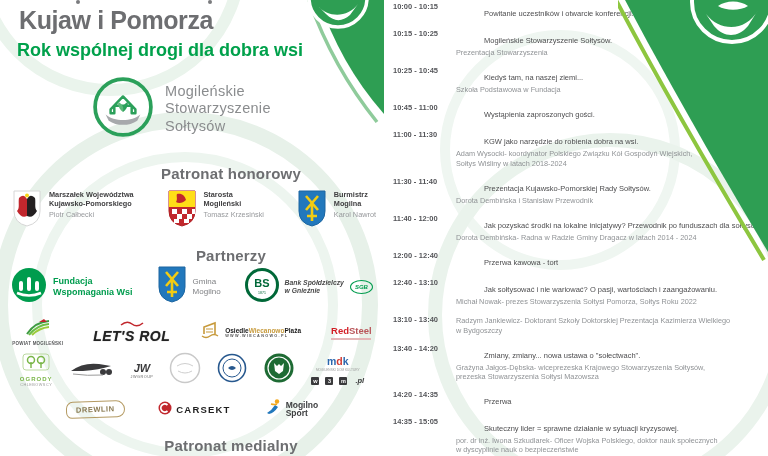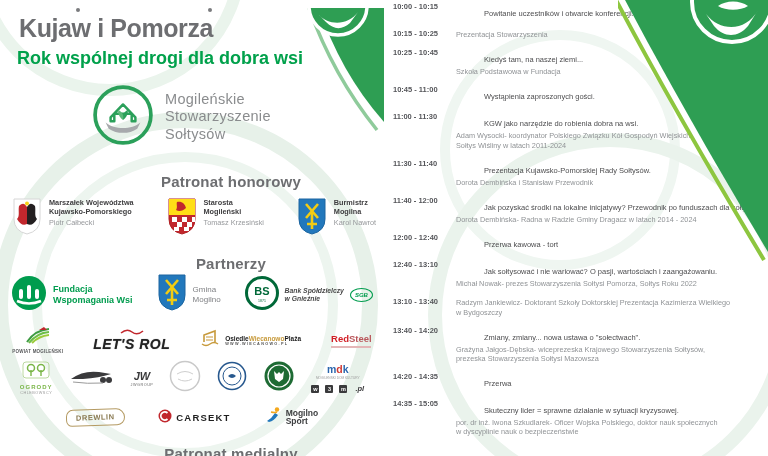--- a/index.html
+++ b/index.html
@@ -3,21 +3,21 @@
 <meta charset="utf-8">
 <style>
   html,body{margin:0;padding:0;background:#fff;}
   .page{position:relative;width:768px;height:456px;overflow:hidden;background:#fff;
         font-family:"Liberation Sans",sans-serif;color:#58595B;}
   .abs{position:absolute;}
   .pre{white-space:pre-line;}
   
   .wm{position:absolute;inset:0;pointer-events:none;}
   
-  .panel-left{position:absolute;left:0;top:8px;width:384px;height:340px;}
+  .panel-left{position:absolute;left:0;top:0;width:384px;height:340px;}
   .frag{position:absolute;background:#7a7b7e;border-radius:2px;}
   .title{position:absolute;left:19px;top:6px;font-size:25px;font-weight:600;color:#6D6E71;letter-spacing:-0.4px;}
   .tagline{position:absolute;left:17px;top:40px;font-size:18px;font-weight:700;color:#00A14B;}
   .org{position:absolute;left:92px;top:76px;display:flex;align-items:center;gap:11px;}
   .org-name{font-size:14.5px;line-height:17.5px;color:#8A8C8E;letter-spacing:.3px;}
   .sect{position:absolute;left:0;width:384px;text-align:center;font-size:15px;font-weight:600;color:#6D6E71;letter-spacing:.2px;padding-left:39px;}
   .patrons{position:absolute;left:12px;top:190px;width:364px;display:flex;justify-content:space-between;}
   .patron{display:flex;gap:7px;align-items:flex-start;}
   .p-role{font-size:7.3px;font-weight:700;color:#414042;line-height:9px;}
   .p-person{font-size:7.3px;color:#97999C;margin-top:2px;}
@@ -329,20 +329,21 @@
         <div class="time">10:00 - 10:15</div>
         <div class="body">
           <div><span class="ti">Powitanie uczestników i otwarcie konferencji.</span></div>
 
         </div>
       </div>
 
       <div class="item">
         <div class="time">10:15 - 10:25</div>
         <div class="body">
+          <div><span class="ti">Mogileńskie Stowarzyszenie Sołtysów.</span></div>
           <div class="sub pre">Prezentacja Stowarzyszenia</div>
         </div>
       </div>
 
       <div class="item">
         <div class="time">10:25 - 10:45</div>
         <div class="body">
           <div><span class="ti">Kiedyś tam, na naszej ziemi...</span></div>
           <div class="sub pre">Szkoła Podstawowa w Fundacja</div>
         </div>
@@ -354,21 +355,21 @@
           <div><span class="ti">Wystąpienia zaproszonych gości.</span></div>
 
         </div>
       </div>
 
       <div class="item">
         <div class="time">11:00 - 11:30</div>
         <div class="body">
           <div><span class="ti">KGW jako narzędzie do robienia dobra na wsi.</span></div>
           <div class="sub pre">Adam Wysocki- koordynator Polskiego Związku Kół Gospodyń Wiejskich,
-Sołtys Wiśliny w latach 2011-2024</div>
+Sołtys Wiśliny w latach 2018-2024</div>
         </div>
       </div>
 
       <div class="item">
         <div class="time">11:30 - 11:40</div>
         <div class="body">
           <div><span class="ti">Prezentacja Kujawsko-Pomorskiej Rady Sołtysów.</span></div>
           <div class="sub pre">Dorota Dembińska i Stanisław Przewodnik</div>
         </div>
       </div>

